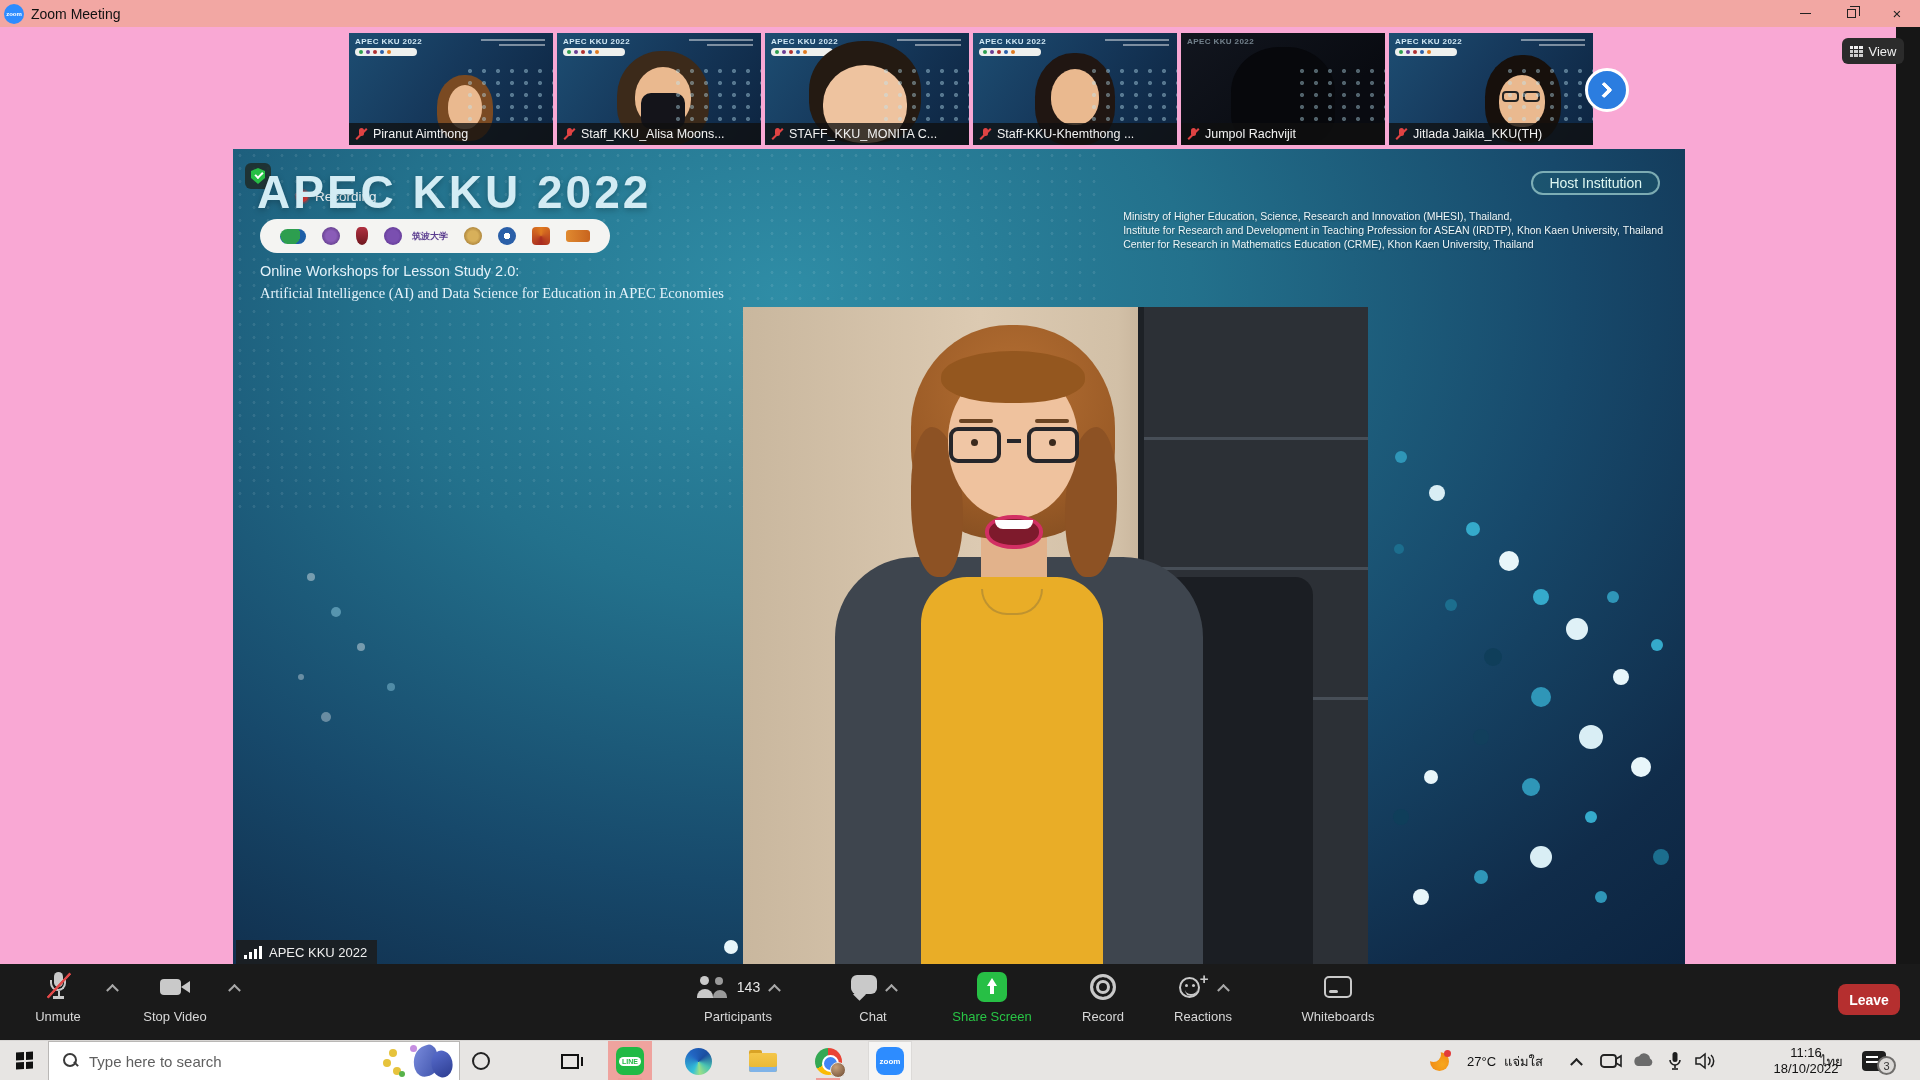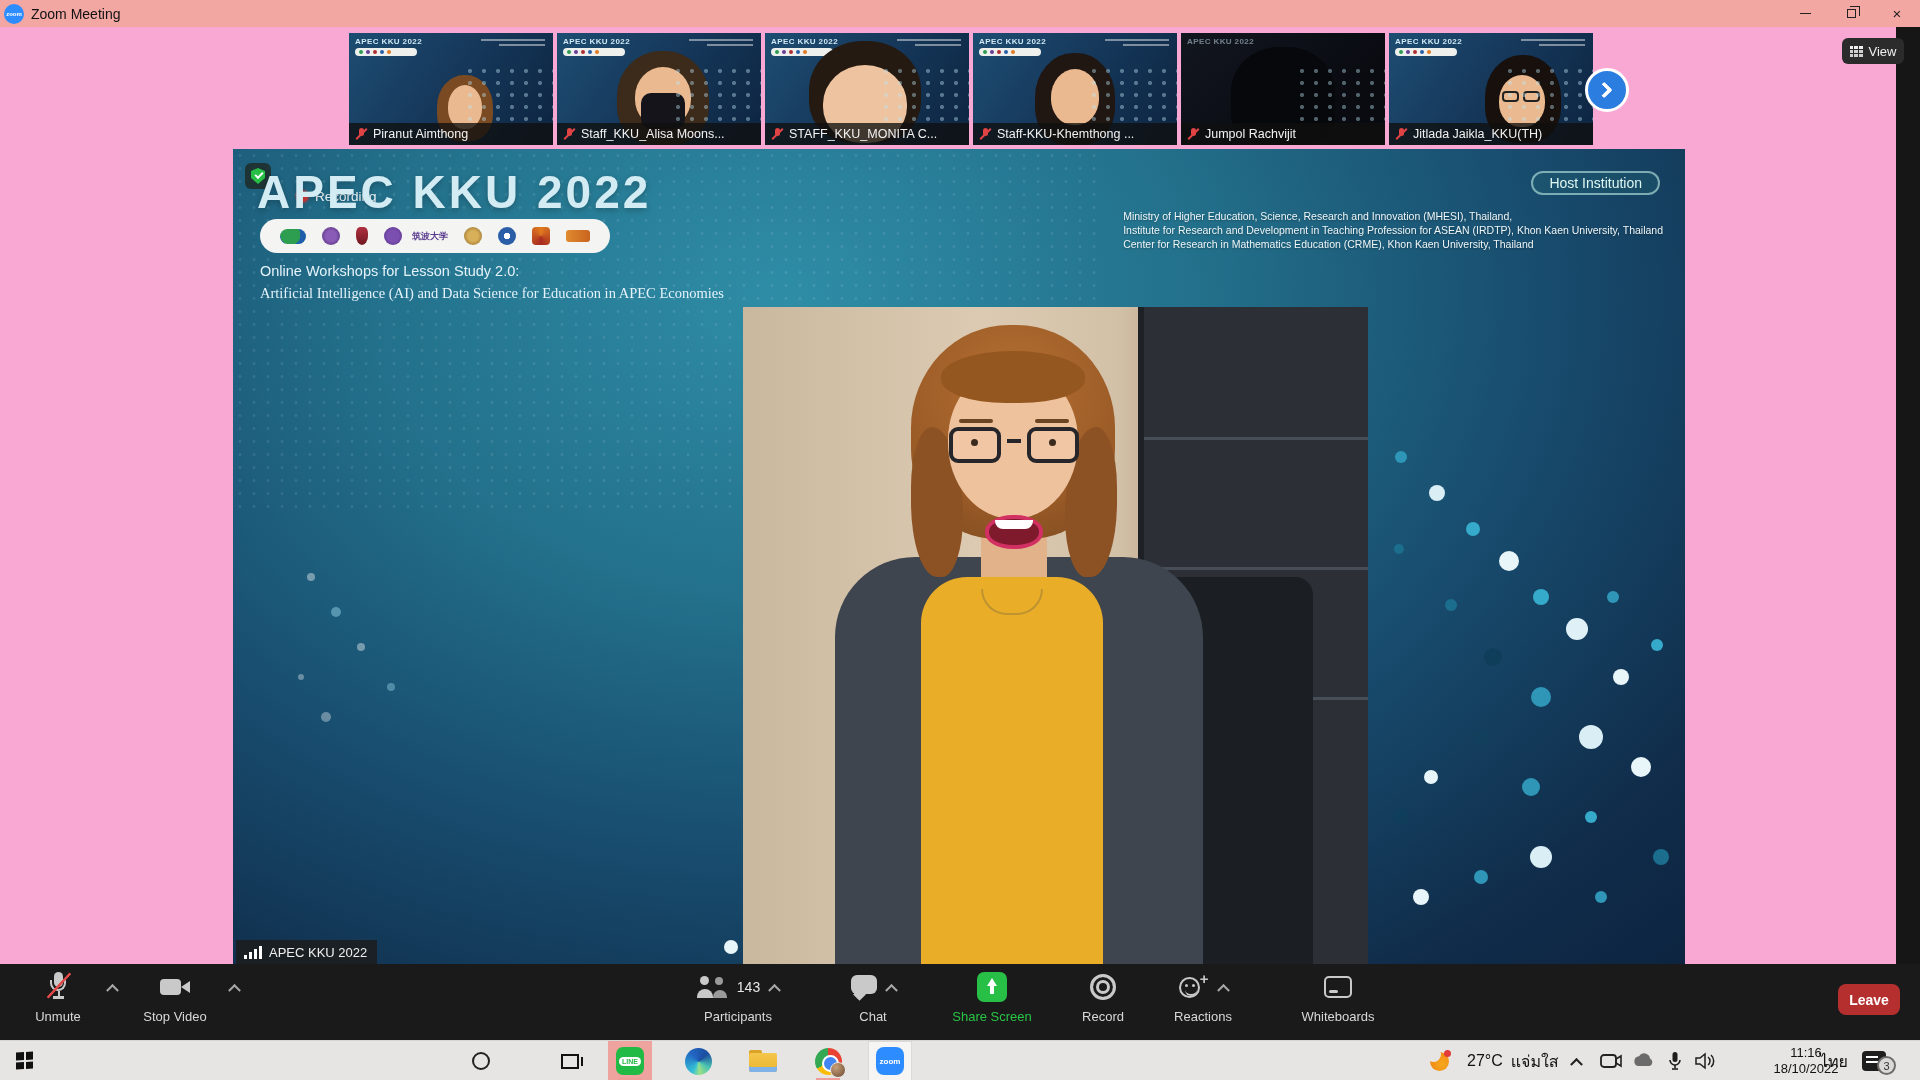--- a/index.html
+++ b/index.html
@@ -250,21 +250,21 @@
          background:radial-gradient(circle at 35% 30%,#c8a07a,#6b4a32); border:1px solid #e7e5e3; }
   .zoomtb-ic { width:28px; height:28px; background:#2d8cff; border-radius:8px; color:#fff;
          font-size:8px; font-weight:bold; display:flex; align-items:center; justify-content:center; }
 
   .tray-item { position:absolute; top:0; height:40px; display:flex; align-items:center; color:#111; }
   .weather-ic { position:relative; width:22px; height:22px; margin-right:7px; }
   .weather-ic::before { content:""; position:absolute; left:0; top:2px; width:19px; height:19px; border-radius:50%;
          background:radial-gradient(circle at 65% 65%,#f7a81d,#ef7f12); }
   .weather-ic::after { content:""; position:absolute; left:-4px; top:-3px; width:15px; height:15px; border-radius:50%; background:#e7e5e3; }
   .weather-ic i { position:absolute; right:1px; top:0; width:7px; height:7px; border-radius:50%; background:#e23b3b; }
-  .tray-txt { font-size:16px; }
+  .tray-txt { font-size:13px; }
   .chev-up-dark { width:9px; height:9px; border-left:2px solid #222; border-top:2px solid #222;
          transform:rotate(45deg) translate(2px,2px); }
   .tray-svg { display:block; }
   .clock { flex-direction:column; justify-content:center; line-height:16px; font-size:13px; text-align:center; width:88px; }
   .notif-ic { position:relative; width:24px; height:20px; background:#1e1e1e; border-radius:4px; }
   .notif-ic::before { content:""; position:absolute; left:4px; top:5px; width:12px; height:2px; background:#fff; box-shadow:0 5px 0 #fff; }
   .notif-badge { position:absolute; right:-10px; bottom:-4px; width:19px; height:19px; border-radius:50%;
          background:#dbd9d7; border:2px solid #6f6d6b; font-size:11px; color:#333;
          display:flex; align-items:center; justify-content:center; }
 </style>
@@ -575,20 +575,33 @@
 
   <div class="taskbar">
     <div class="start">
       <span class="winlogo">
           <i></i>
           <i></i>
           <i></i>
           <i></i>
         </span>
     </div>
+    <div class="searchbox">
+      <span class="mag"></span>
+      <input type="text" placeholder="Type here to search" style="">
+      <div class="butterfly">
+        <span class="fl1"></span>
+          <span class="fl2"></span>
+          <span class="fl3"></span>
+          <span class="fl-g"></span>
+        <span class="bw-dot"></span>
+          <span class="bw1"></span>
+          <span class="bw2"></span>
+      </div>
+    </div>
     <div class="cortana"></div>
 
     <div class="tb-cell" style="left:548px">
         <span class="taskview"></span>
       </div>
     <div class="tb-cell cell-flash underline-pink" style="left:608px">
       <span class="line-ic">
           <span>LINE</span>
         </span>
     </div>

